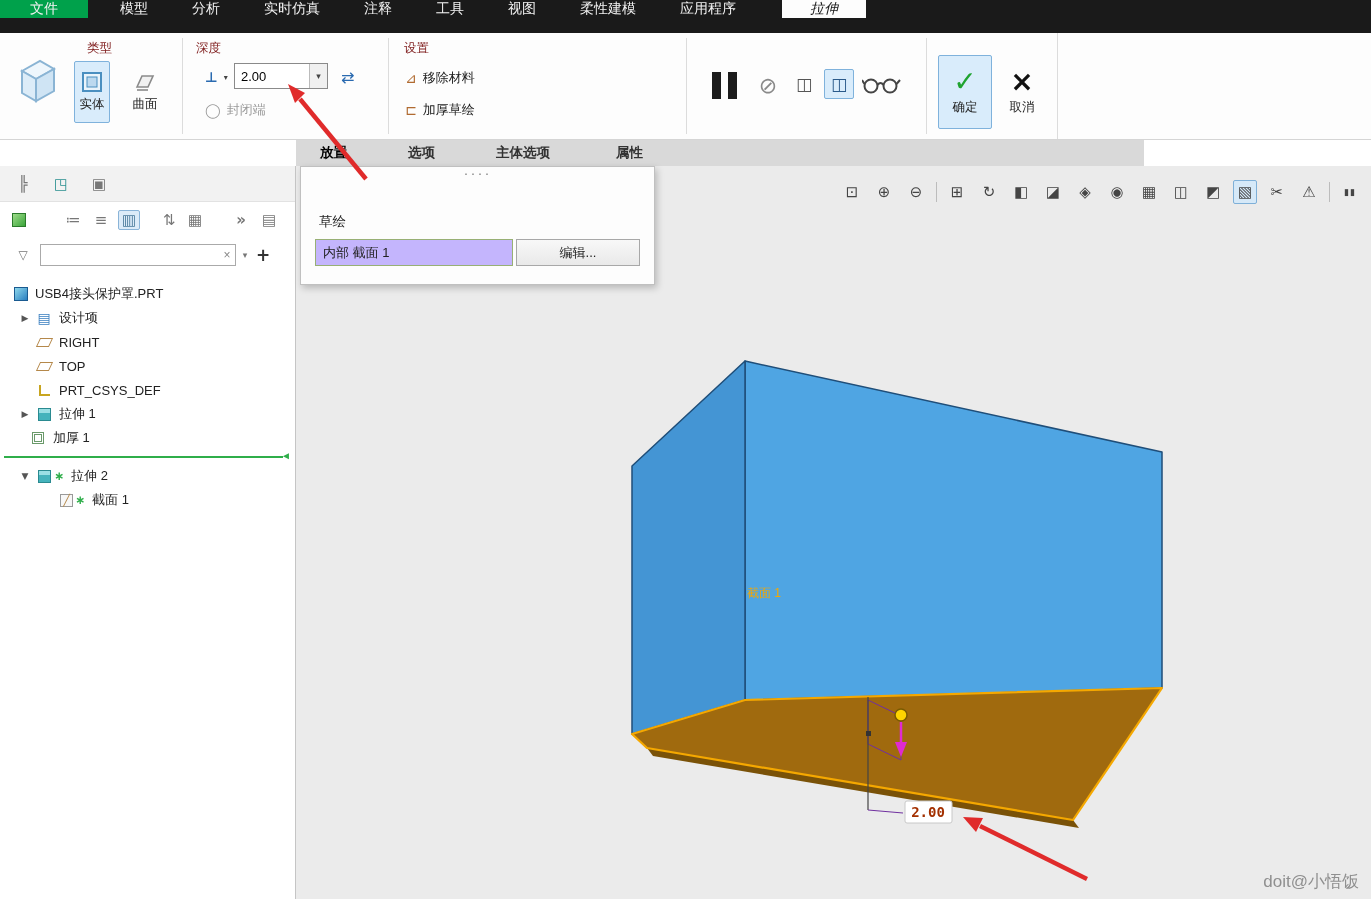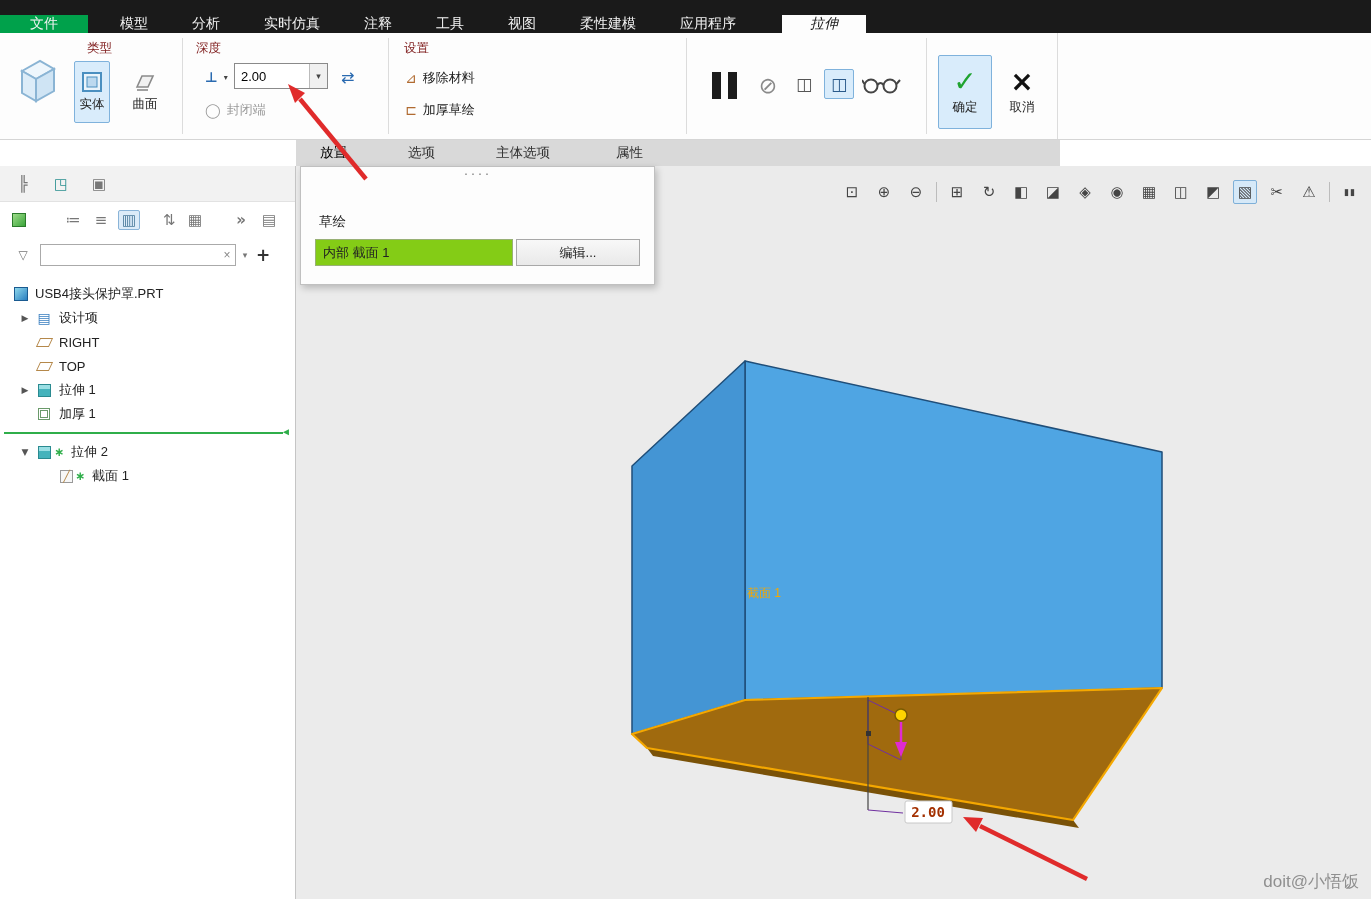--- a/index.html
+++ b/index.html
@@ -1,20 +1,20 @@
 <!DOCTYPE html>
 <html><head>
 <meta charset="utf-8">
 <style>
   * { box-sizing: border-box; margin: 0; padding: 0; }
   html,body { width:1371px; height:899px; overflow:hidden; }
   body { position:relative; font-family:"Liberation Sans","DejaVu Sans",sans-serif; background:#fff; font-size:13px; color:#222; }
 
   
-  .menubar { position:absolute; left:0; top:0; width:1371px; height:33px; background:#1a1a1a; display:flex; align-items:flex-end; z-index:5; }
+  .menubar { position:absolute; left:0; top:0; width:1371px; height:33px; background:#1a1a1a; display:flex; align-items:flex-start; z-index:5; }
   .menu-tab { color:#f2f2f2; font-size:14px; display:flex; align-items:center; padding:0 22px; white-space:nowrap; }
   .menu-tab.file { background:#00a14b; padding:0 30px; margin-right:10px; }
   .menu-tab.active { background:#fdfdfd; color:#1a1a1a; font-style:italic; margin-left:24px; padding:0 28px; }
 
   
   .ribbon { position:absolute; left:0; top:33px; width:1371px; height:107px; background:#fdfdfd; border-bottom:1px solid #d5d5d5; z-index:5; }
   .rg-title { position:absolute; font-size:12.5px; color:#7f1d1d; }
   .rsep { position:absolute; top:5px; height:96px; width:1px; background:#dcdcdc; }
   .rbtn { position:absolute; display:flex; flex-direction:column; align-items:center; justify-content:center; gap:3px; border:1px solid transparent; border-radius:2px; font-size:12.5px; background:transparent; cursor:default; }
   .rbtn.sel { background:#d9ecfb; border-color:#7fb2dc; }
@@ -22,21 +22,21 @@
   .hbtn .g { font-family:"DejaVu Sans",sans-serif; color:#b06a30; font-size:14px; }
   .combo { position:absolute; display:flex; align-items:center; background:#fff; border:1px solid #8a8a8a; }
   .combo input { border:0; outline:0; width:74px; height:22px; padding:0 6px; font-size:13px; font-family:inherit; }
   .combo .caret { width:18px; height:24px; border-left:1px solid #bbb; display:flex; align-items:center; justify-content:center; font-size:9px; color:#444; background:#f0f0f0; }
   .pausebars { display:flex; gap:7px; }
   .pausebars i { display:block; width:9px; height:27px; background:#1c1c1c; }
   .okx { font-size:28px; font-weight:bold; line-height:28px; font-family:"DejaVu Sans",sans-serif; }
 
   
   .tabstrip { position:absolute; left:0; top:140px; width:1371px; height:26px; background:#fff; z-index:5; }
-  .tabstrip .bar { position:absolute; left:296px; top:0; width:764px; height:26px; background:#d9d9d9; }
+  .tabstrip .bar { position:absolute; left:296px; top:0; width:848px; height:26px; background:#d9d9d9;font-weight:bold; }
   .tabstrip .tab { position:absolute; top:0; height:26px; display:flex; align-items:center; font-size:13.5px; color:#333; }
   .tabstrip .tab.active { color:#000; }
 
   
   .sidebar { position:absolute; left:0; top:166px; width:296px; height:733px; background:#fff; border-right:1px solid #c5c5c5; z-index:4; }
   .sb-row1 { position:absolute; left:0; top:0; width:100%; height:36px; background:#f2f2f2; border-bottom:1px solid #e2e2e2; display:flex; align-items:center; gap:16px; padding-left:12px; }
   .sb-row2 { position:absolute; left:0; top:36px; width:100%; height:36px; display:flex; align-items:center; padding-left:12px; }
   .sb-row3 { position:absolute; left:0; top:72px; width:100%; height:34px; display:flex; align-items:center; padding-left:12px; }
   .sicon { font-family:"DejaVu Sans",sans-serif; font-size:15px; color:#4a7a9a; width:22px; text-align:center; }
   .sicon.gray { color:#777; }
@@ -70,21 +70,21 @@
   .vbtn.pressed { background:#d6e9f8; border-color:#7fb0d8; }
   .vbtn.small { font-size:9px; letter-spacing:1px; }
   .vsep { width:1px; height:20px; background:#bcbcbc; }
   .scene { position:absolute; left:0; top:0; width:1075px; height:733px; }
   .watermark { position:absolute; right:12px; bottom:6px; font-size:17px; color:#8f8f8f; font-family:Liberation Sans, sans-serif; }
 
   
   .panel { position:absolute; left:300px; top:166px; width:355px; height:119px; background:#fdfdfd; border:1px solid #c0c0c0; box-shadow:2px 3px 7px rgba(0,0,0,.22); z-index:20; }
   .panel .grip { position:absolute; top:0px; left:0; width:100%; text-align:center; color:#8a8a8a; font-size:15px; letter-spacing:2px; line-height:12px; }
   .panel .lbl { position:absolute; left:18px; top:46px; font-size:13.5px; }
-  .panel .ref { position:absolute; left:14px; top:72px; width:198px; height:27px; background:#84cc16; border:1px solid #98b075; display:flex; align-items:center; padding:0 7px; font-size:13px; }
+  .panel .ref { position:absolute; left:14px; top:72px; width:198px; height:27px; background:#c4b5fd; border:1px solid #98b075; display:flex; align-items:center; padding:0 7px; font-size:13px; }
   .panel .edit { position:absolute; left:215px; top:72px; width:124px; height:27px; background:linear-gradient(#f8f8f8,#e9e9e9); border:1px solid #a8a8a8; display:flex; align-items:center; justify-content:center; font-size:13px; }
 
   .overlay { position:absolute; left:0; top:0; width:1371px; height:899px; z-index:50; pointer-events:none; }
 </style>
 </head>
 <body>
 
 <header class="menubar">
   <div class="menu-tab file">文件</div>
   <div class="menu-tab">模型</div>
@@ -239,27 +239,34 @@
       <span class="t-label">RIGHT</span>
     </div>
     <div class="tree-row" style="padding-left:14px">
       <span class="t-exp"></span>
       <span class="t-icon">
           <span class="t-icon plane"></span>
         </span>
       <span class="t-label">TOP</span>
     </div>
     <div class="tree-row" style="padding-left:14px">
+      <span class="t-exp"></span>
+      <span class="t-icon">
+          <span class="t-icon csys"></span>
+        </span>
+      <span class="t-label">PRT_CSYS_DEF</span>
+    </div>
+    <div class="tree-row" style="padding-left:14px">
       <span class="t-exp">▶</span>
       <span class="t-icon">
           <span class="t-icon extrude"></span>
         </span>
       <span class="t-label">拉伸 1</span>
     </div>
-    <div class="tree-row" style="padding-left:14px">
+    <div class="tree-row" style="padding-left:8px">
       <span class="t-exp"></span>
       <span class="t-icon">
           <span class="t-icon thicken"></span>
         </span>
       <span class="t-label">加厚 1</span>
     </div>
     <div class="insert-line">
         <span class="tip">◄</span>
       </div>
     <div class="tree-row" style="padding-left:14px">

